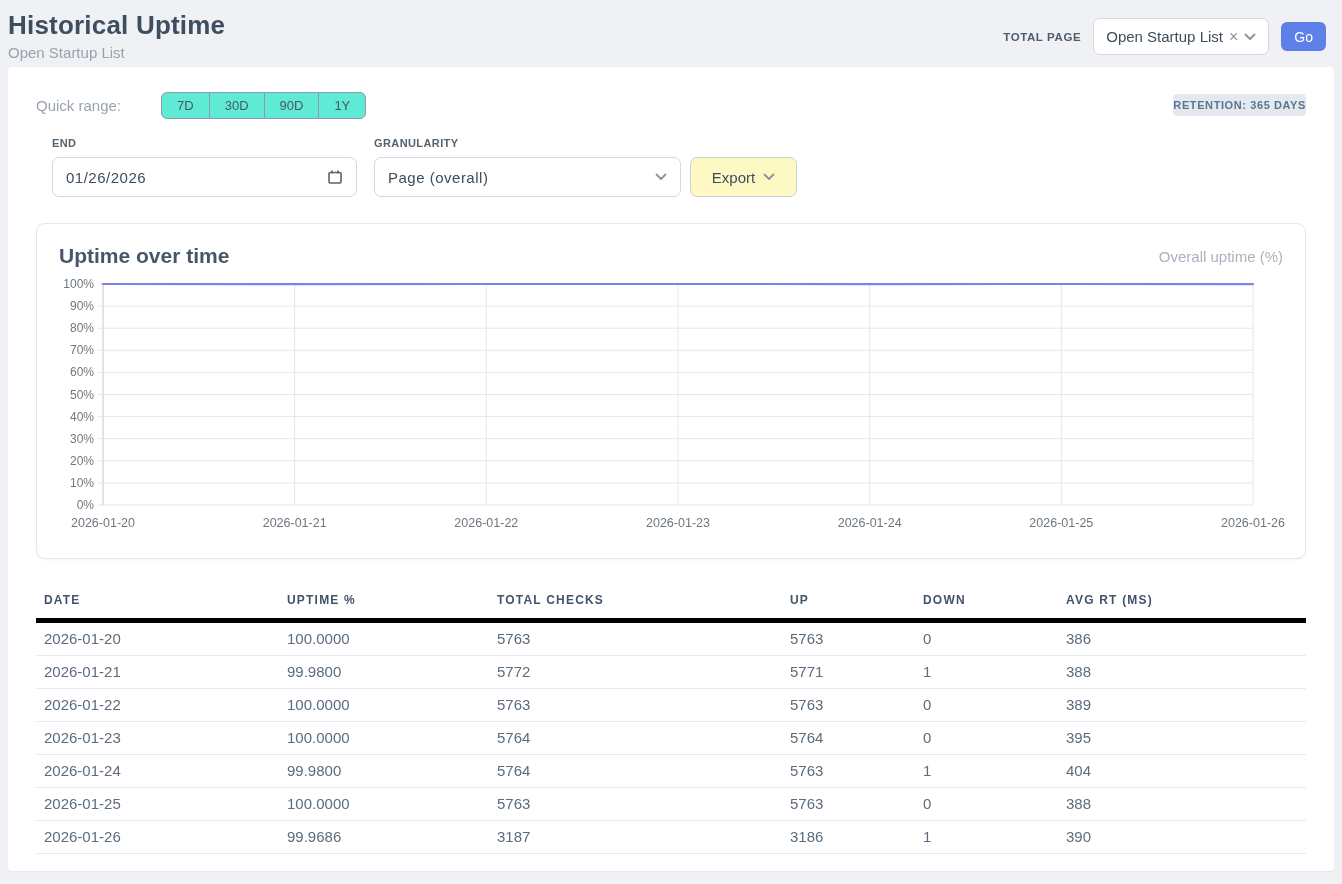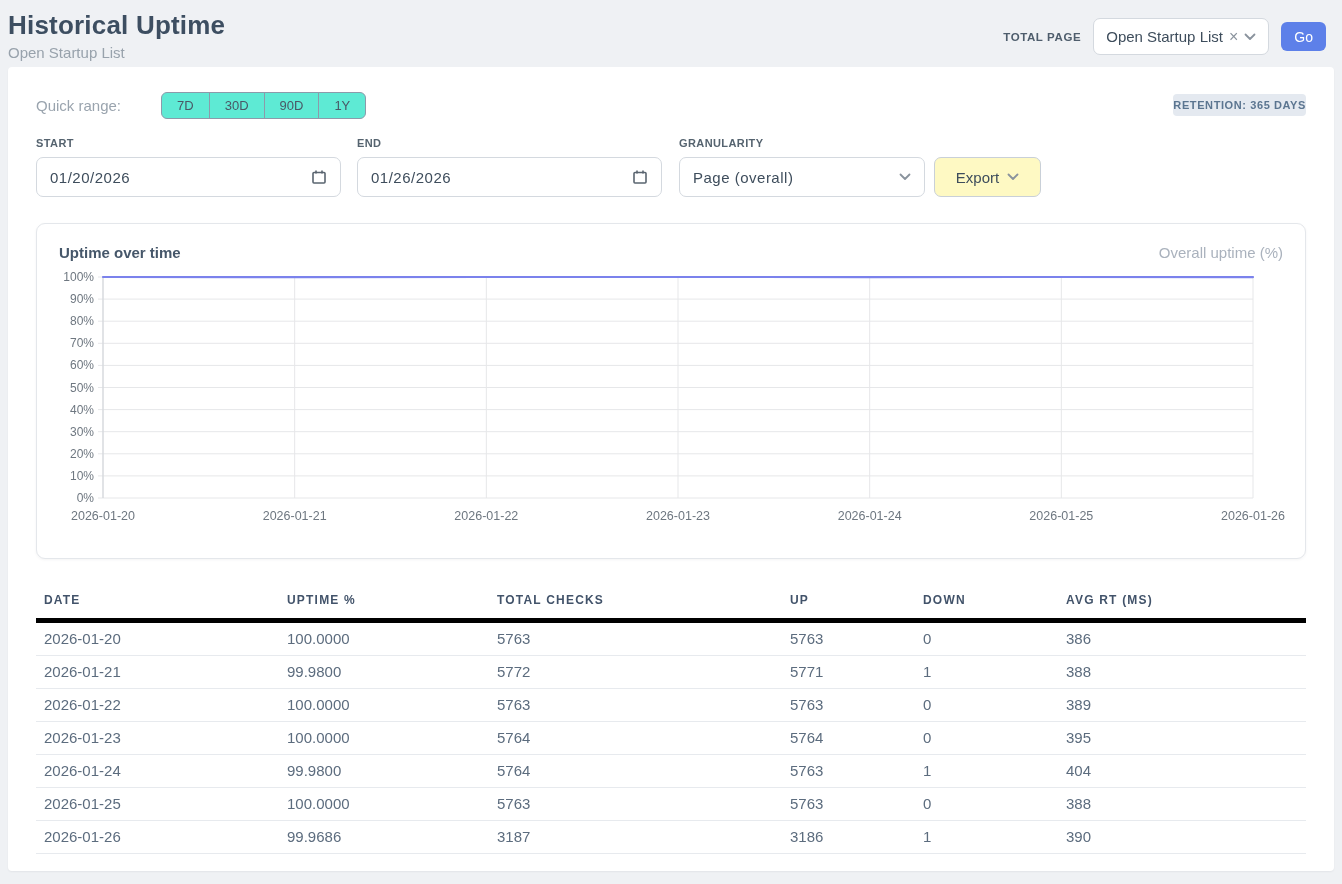--- a/index.html
+++ b/index.html
@@ -59,42 +59,42 @@
   
   .row-fields { display:flex; align-items:flex-end; margin-top:18px; }
   .field { display:flex; flex-direction:column; }
   .field-label { font-size:11px; font-weight:700; letter-spacing:.4px; color:#55636f; margin-bottom:8px; }
   .input-box {
     display:flex; align-items:center; justify-content:space-between;
     background:#fff; border:1px solid #d4d9df; border-radius:7px;
     height:40px; padding:0 13px; cursor:text;
   }
   .input-box .value { font-size:15px; color:#3e4d5c; letter-spacing:.5px; }
-  .w-305 { width:305px; } .w-307 { width:246px; }
+  .w-305 { width:305px; } .w-307 { width:307px; }
   .cal-icon { width:16px; height:16px; }
   .cal-icon rect, .cal-icon line { stroke:#5a6570; stroke-width:1.6; fill:none; }
   .select-box { cursor:pointer; }
   .gap-16 { margin-left:16px; } .gap-17 { margin-left:17px; } .gap-15 { margin-left:15px; } .gap-9 { margin-left:9px; }
   .refresh-btn {
     width:192px; height:40px; background:#5d80e9; color:#fff;
     border:none; border-radius:7px; font-size:15px; font-family:inherit; cursor:pointer;
   }
   .export-btn {
     width:107px; height:40px; background:#fef9c3; color:#3e4d5c;
     border:1px solid #c9d0d8; border-radius:7px; font-size:15px; font-family:inherit; cursor:pointer;
     display:flex; align-items:center; justify-content:center; gap:8px;
   }
   
   .chart-card {
     margin-top:26px; border:1px solid #e4e7eb; border-radius:9px;
     box-shadow:0 1px 3px rgba(30,41,59,.05);
     padding:20px 22px 14px 22px; height:336px; background:#fff;
   }
   .chart-head { display:flex; justify-content:space-between; align-items:center; }
-  .chart-title { font-size:15px; font-weight:700; color:#46576a; }
+  .chart-title { font-size:21px; font-weight:700; color:#46576a; }
   .chart-legend { font-size:15px; color:#aab2bd; }
   .chart-wrap { margin-top:8px; }
   
   .data-table { width:100%; border-collapse:collapse; margin-top:26px; table-layout:fixed; }
   .data-table th {
     text-align:left; font-size:12px; font-weight:700; letter-spacing:1.2px;
     color:#42536a; padding:8px 8px 11px 8px; border-bottom:5px solid #000000;
   }
   .data-table td {
     font-size:15px; color:#5c6c7e; padding:7px 8px 8px 8px;
@@ -129,31 +129,20 @@
     <div class="qr-group">
         <button class="qr-btn">7D</button>
         <button class="qr-btn">30D</button>
         <button class="qr-btn">90D</button>
         <button class="qr-btn">1Y</button>
       </div>
     <span class="retention-badge">RETENTION: 365 DAYS</span>
   </div>
 
   <div class="row-fields">
-    <div class="field">
-      <span class="field-label">START</span>
-      <div class="input-box w-305">
-        <span class="value">01/20/2026</span>
-        <svg class="cal-icon" viewBox="0 0 16 16">
-          <rect x="2" y="3.5" width="12" height="10.5" rx="1"></rect>
-          <line x1="5" y1="1.5" x2="5" y2="4.5"></line>
-            <line x1="11" y1="1.5" x2="11" y2="4.5"></line>
-        </svg>
-      </div>
-    </div>
     <div class="field gap-16">
       <span class="field-label">END</span>
       <div class="input-box w-305">
         <span class="value">01/26/2026</span>
         <svg class="cal-icon" viewBox="0 0 16 16">
           <rect x="2" y="3.5" width="12" height="10.5" rx="1"></rect>
           <line x1="5" y1="1.5" x2="5" y2="4.5"></line>
             <line x1="11" y1="1.5" x2="11" y2="4.5"></line>
         </svg>
       </div>

